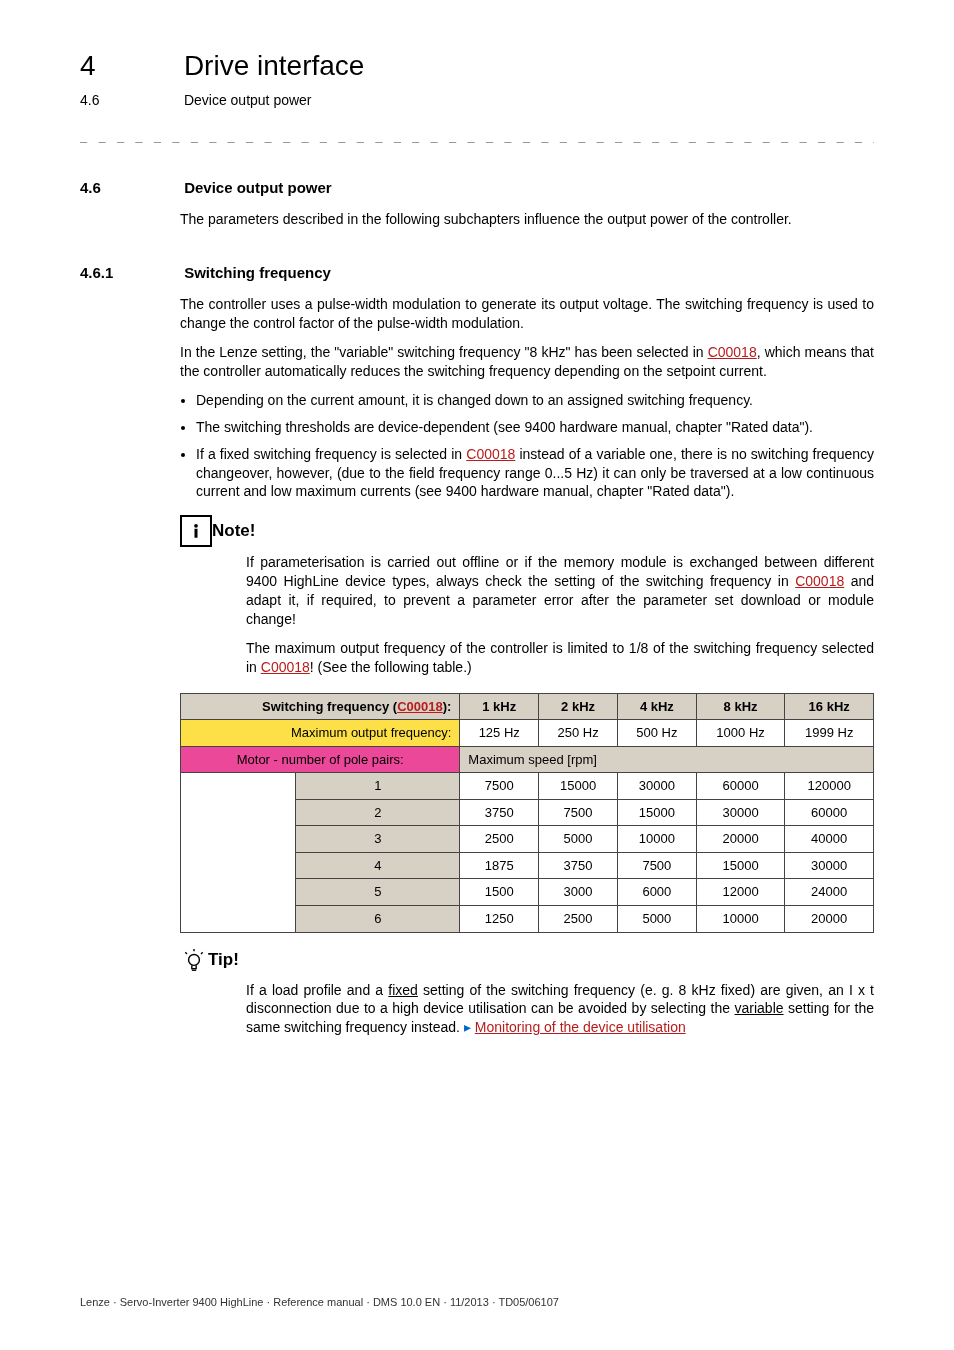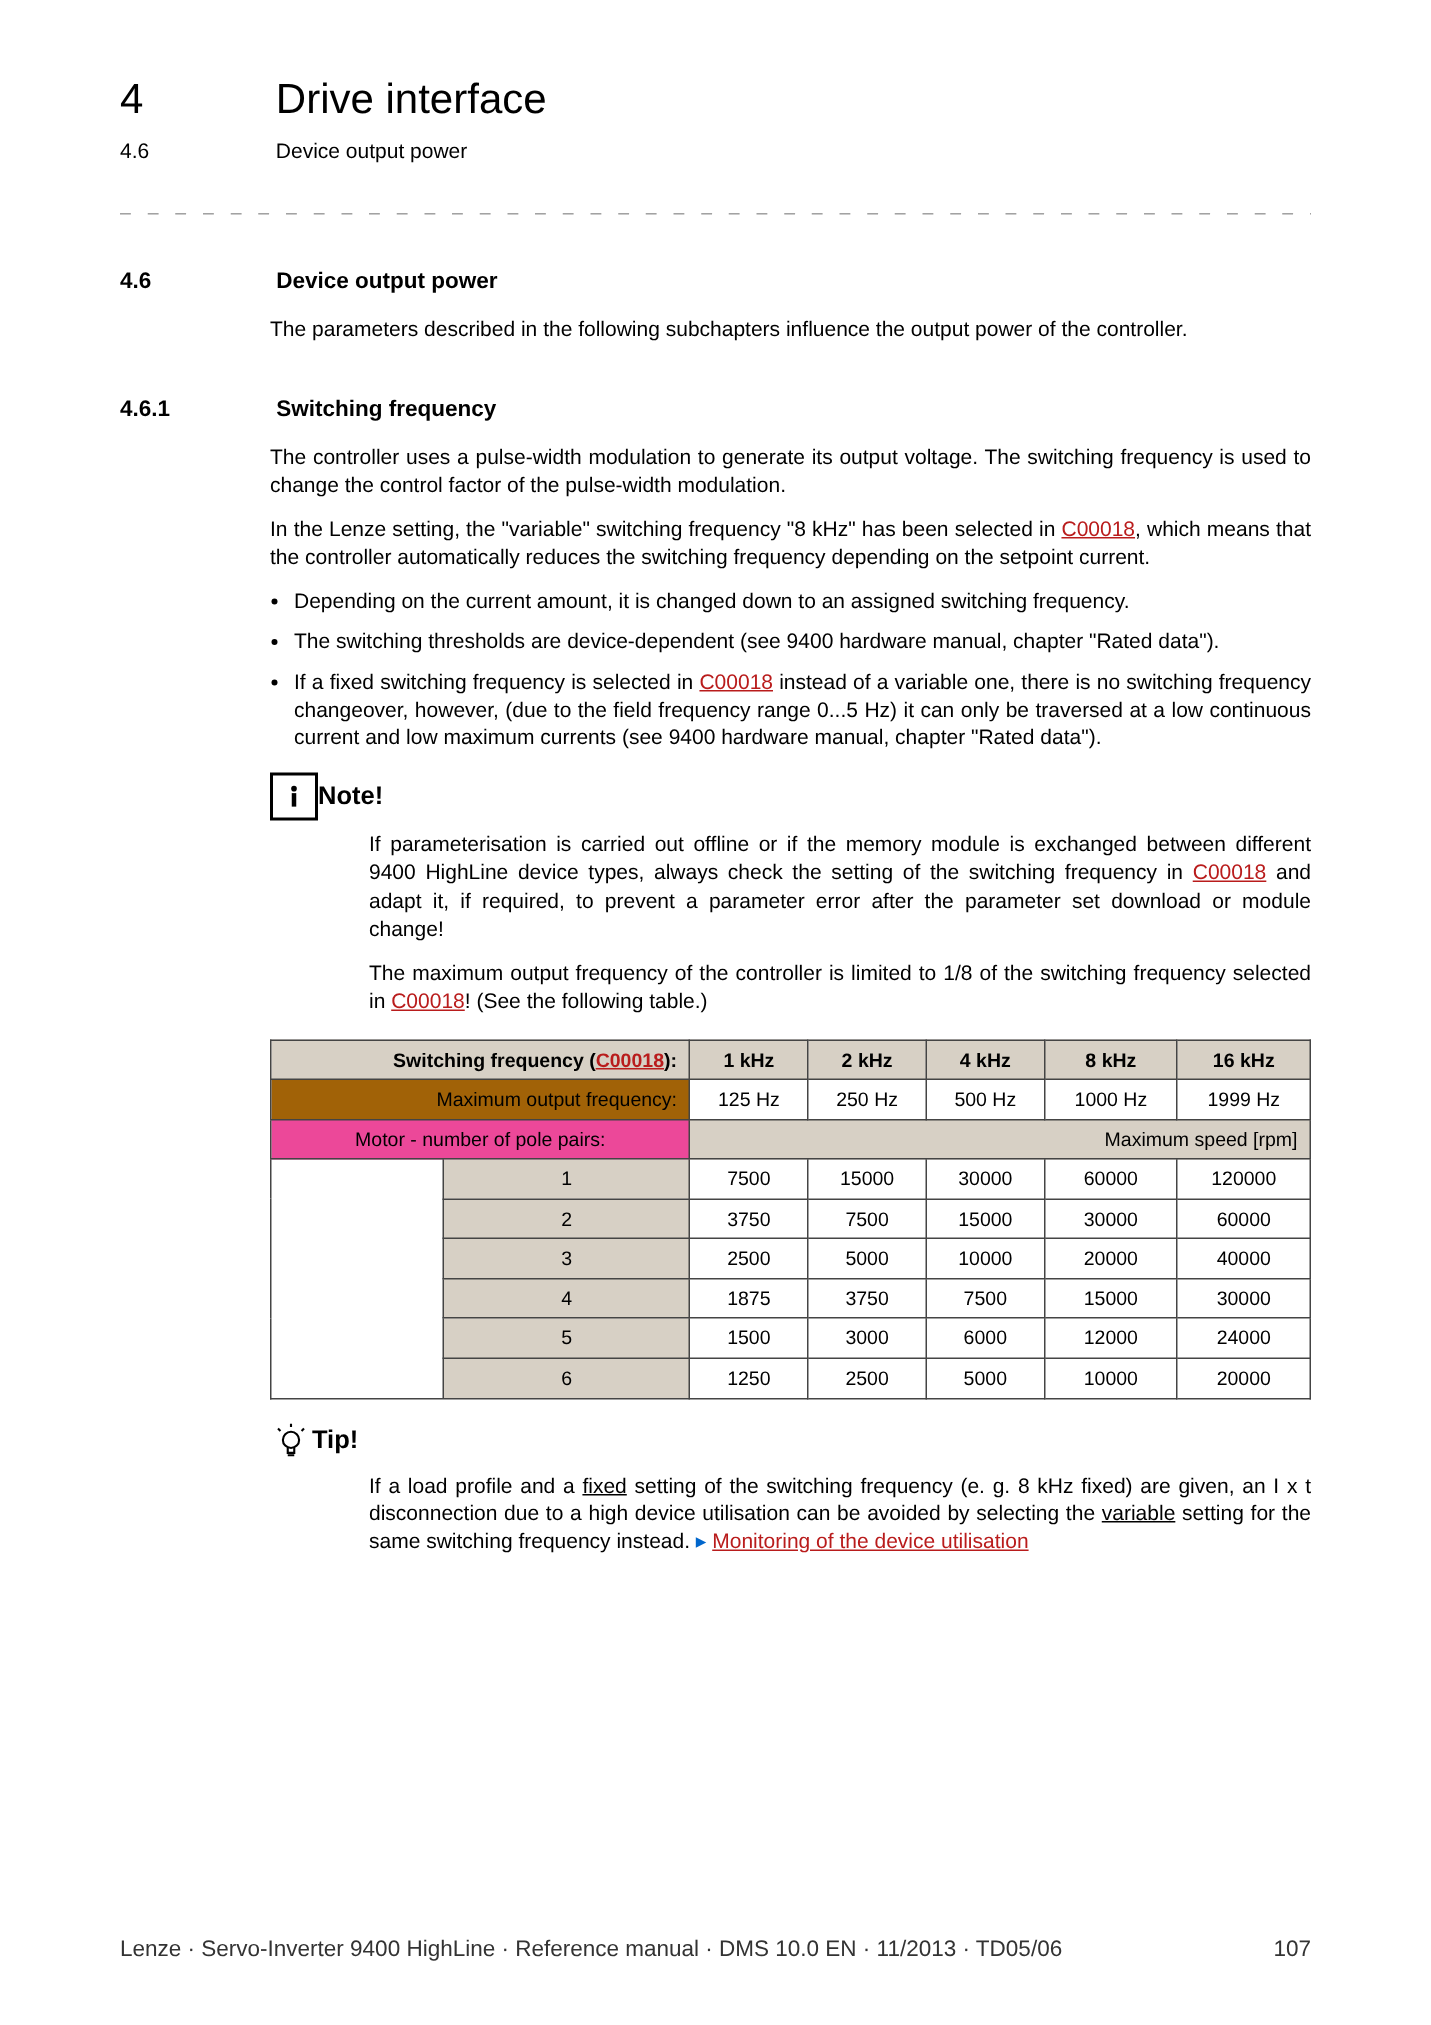--- a/index.html
+++ b/index.html
@@ -81,33 +81,33 @@
     width: 100%;
     margin: 16px 16px 8px 0;
     font-size: 13px;
   }
   table.data th, table.data td {
     border: 1px solid #444;
     padding: 4px 8px;
     text-align: center;
   }
   table.data th { background: #d7d0c5; font-weight: 700; }
-  table.data td.labelcell { text-align: right; background: #a16207; }
+  table.data td.labelcell { text-align: right; background: #fde047; }
   table.data td.shadecell { background: #ec4899; }
   table.data td.shadenum { background: #d7d0c5; text-align: center; }
-  table.data td.spanhead { background: #d7d0c5; text-align:right; }
+  table.data td.spanhead { background: #d7d0c5; text-align:left; }
 
   .footer {
     position: absolute;
     bottom: 40px;
     left: 80px;
     right: 80px;
     display: flex;
-    justify-content: space-between;
-    font-size: 15px;
+    justify-content: flex-start;
+    font-size: 11px;
     color: #333;
   }
   u { text-decoration: underline; }
 </style>
 </head>
 <body>
 
 <div class="page">
 
   <div>

